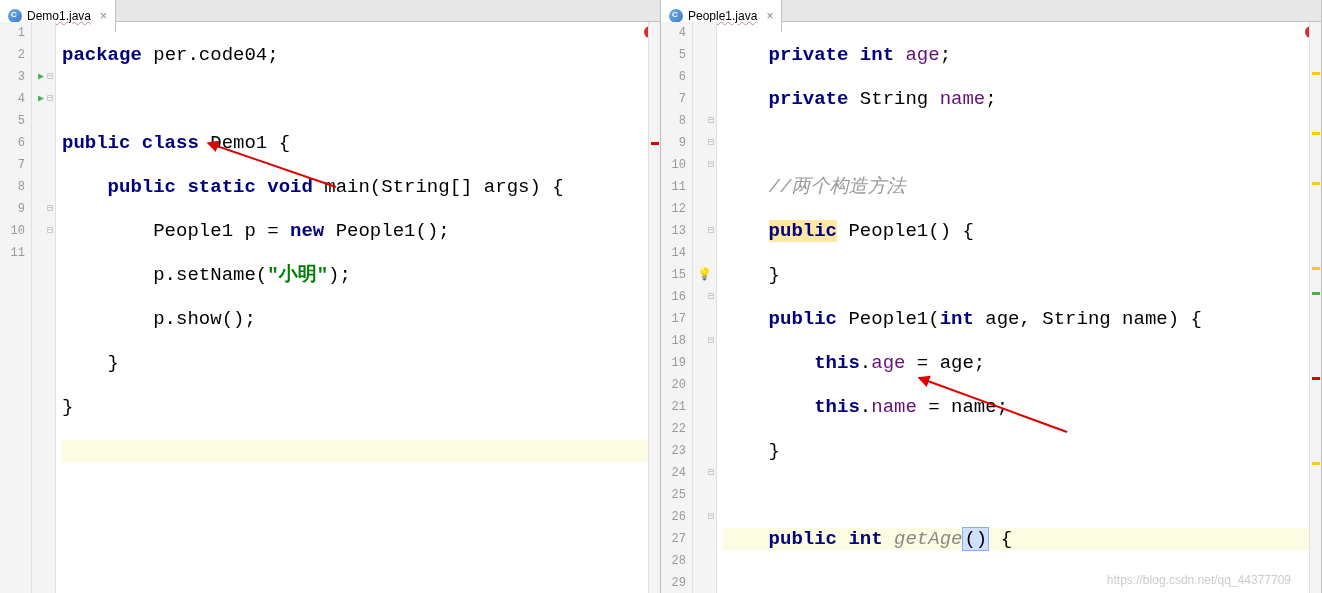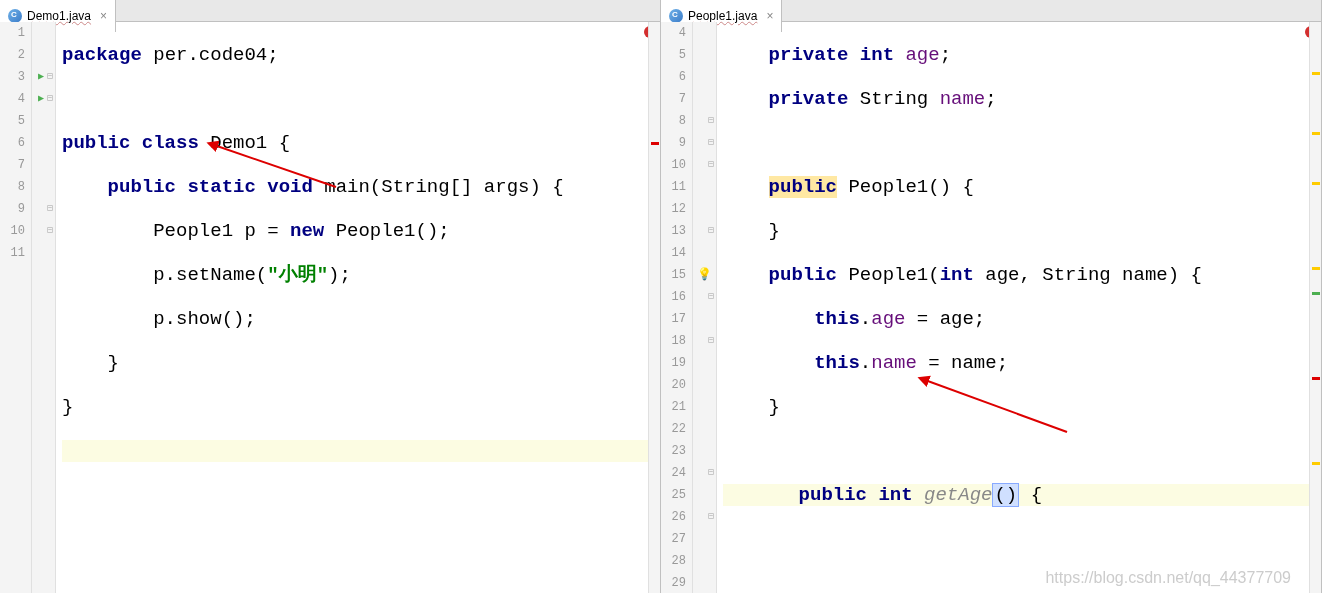--- a/index.html
+++ b/index.html
@@ -87,21 +87,21 @@
   }
   .code {
     flex: 1;
     white-space: pre;
     line-height: 22px;
     font-size: 19px;
     padding-left: 6px;
     position: relative;
   }
   .code .line { height: 22px; }
-  .hl-line { background:#fcfce2;padding-left:30px; }
+  .hl-line { background:#fcfce2; }
   .hl-word { background:#ffe8a3; }
   .hl-cursor { background:#d0e0ff; border:1px solid #88aaff; padding:0 1px;}
   .kw { color:#000080; font-weight:bold; }
   .str { color:#008000; font-weight:bold; }
   .num { color:#0000ff; }
   .cm { color:#999; font-style:italic; }
   .err { color:#c04040; }
   .errwav { text-decoration: underline wavy #d04040; }
   .field { color:#660e7a; }
   .methdef { color:#888; font-style:italic;}
@@ -124,21 +124,21 @@
   }
   .arrow {
     position:absolute;
     pointer-events:none;
     z-index:10;
   }
   .watermark{
     position:absolute;
     right:30px; bottom:6px;
     font-family:"Segoe UI",sans-serif;
-    font-size:16px;
+    font-size:12px;
     color:#ccc;
     z-index:5;
   }
 </style>
 </head>
 <body>
 
 <div class="pane">
   <div class="tabs">
     <div class="tab">
@@ -242,20 +242,21 @@
       <span class="bulb" style="top:242px">💡</span>
       <span class="fold" style="top:264px">⊟</span>
       <span class="fold" style="top:308px">⊟</span>
       <span class="fold" style="top:440px">⊟</span>
       <span class="fold" style="top:484px">⊟</span>
     </div>
     <div class="code">
 <div class="line">    <span class="kw">private int</span><span class="field"> age</span><span>;</span></div>
 <div class="line">    <span class="kw">private</span><span> String </span><span class="field">name</span><span>;</span></div>
 <div class="line"></div>
+<div class="line">    <span class="cm">//两个构造方法</span></div>
 <div class="line">    <span class="hl-word"><span class="kw">public</span></span><span> People1() {</span></div>
 <div class="line">    <span>}</span></div>
 <div class="line">    <span class="kw">public</span><span> People1(</span><span class="kw">int</span><span> age, String name) {</span></div>
 <div class="line">        <span class="kw">this</span><span>.</span><span class="field">age</span><span> = age;</span></div>
 <div class="line">        <span class="kw">this</span><span>.</span><span class="field">name</span><span> = name;</span></div>
 <div class="line">    <span>}</span></div>
 <div class="line"></div>
 <div class="line hl-line">    <span class="kw">public int</span><span class="methdef"> getAge</span><span class="hl-cursor">()</span><span> {</span></div>
 
 

